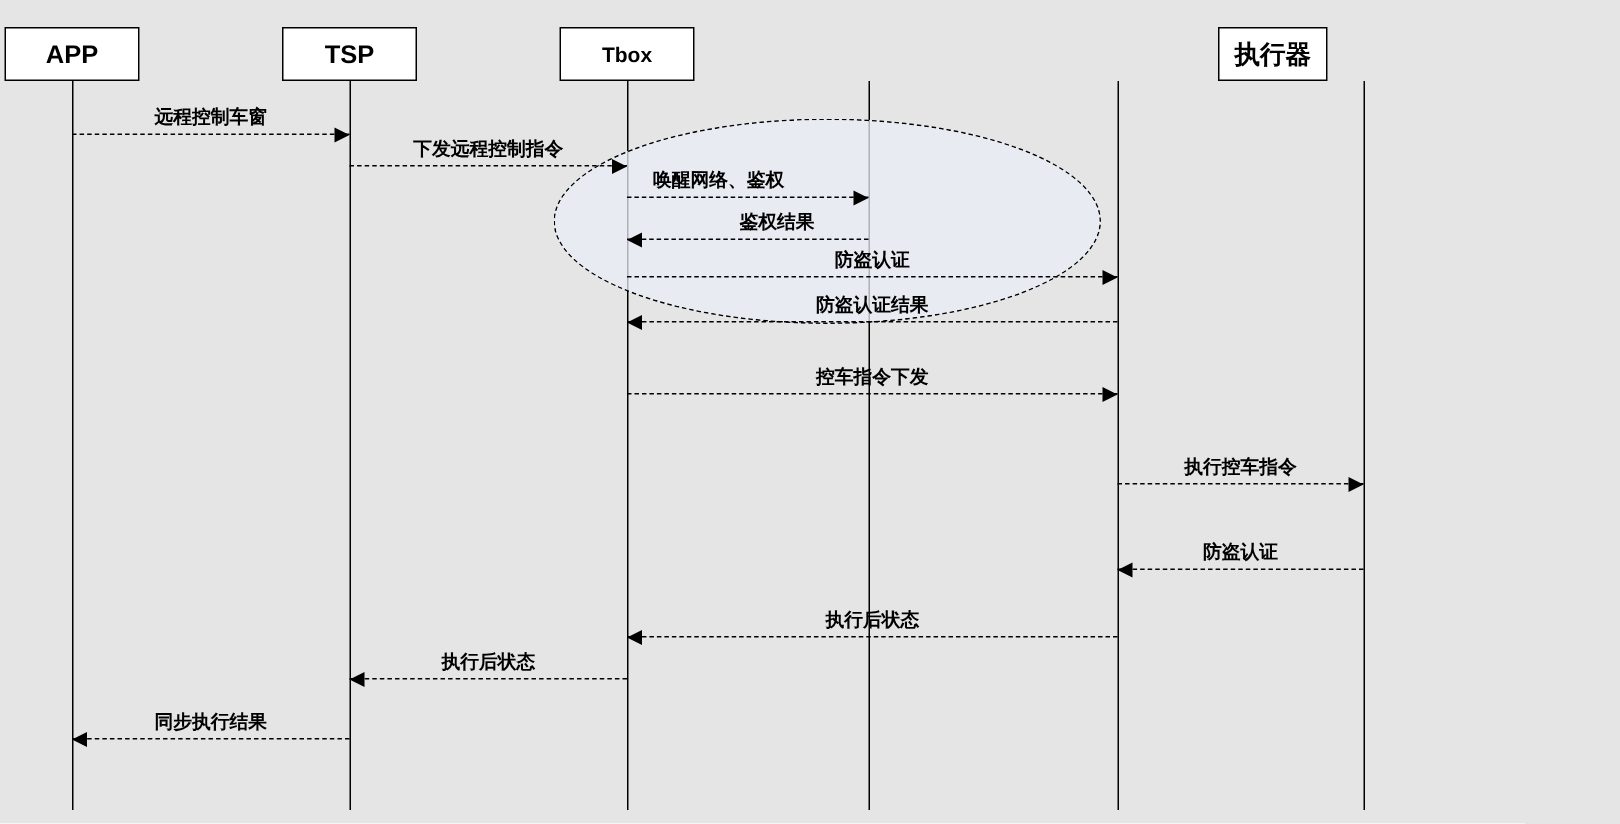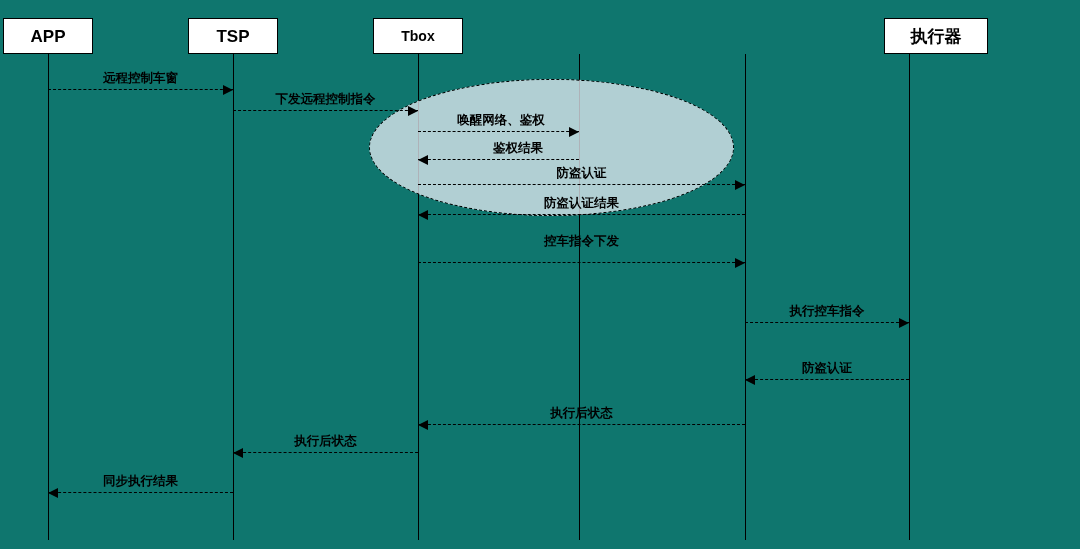--- a/index.html
+++ b/index.html
@@ -7,21 +7,21 @@
     padding: 0;
     background: #ffffff;
   }
   body {
     font-family: "Liberation Sans", sans-serif;
   }
   #canvas {
     position: relative;
     width: 1080px;
     height: 549px;
-    background: #0f766e;
+    background: #e5e5e5;
     overflow: hidden;
   }
   .actor-box {
     position: absolute;
     box-sizing: border-box;
     border: 1.5px solid #000000;
     background: #ffffff;
     display: flex;
     align-items: center;
     justify-content: center;
@@ -90,44 +90,44 @@
     <div class="actor-box" style="left: 188px; top: 18px; width: 90px; height: 36px; font-size: 17px;">
       <span class="actor-label">TSP</span>
     </div>
     <div class="lifeline" style="left: 418px; top: 54px; height: 486px;"></div>
     <div class="actor-box" style="left: 373px; top: 18px; width: 90px; height: 36px; font-size: 14px;">
       <span class="actor-label">Tbox</span>
     </div>
     <div class="lifeline" style="left: 579px; top: 54px; height: 486px;"></div>
     <div class="lifeline" style="left: 745px; top: 54px; height: 486px;"></div>
     <div class="lifeline" style="left: 909px; top: 54px; height: 486px;"></div>
-    <div class="actor-box" style="left: 884px; top: 18px; width: 104px; height: 36px; font-size: 17px;">
+    <div class="actor-box" style="left: 812px; top: 18px; width: 73px; height: 36px; font-size: 17px;">
       <span class="actor-label">执行器</span>
     </div>
     <div class="msg-line" style="left: 48px; top: 89px; width: 185px;"></div>
     <div class="arrow-head right" style="top: 85px; left: 223px;"></div>
     <div class="msg-label" style="top: 72px; left: 140.5px; transform: translateX(-50%);">远程控制车窗</div>
     <div class="msg-line" style="left: 233px; top: 110px; width: 185px;"></div>
     <div class="arrow-head right" style="top: 106px; left: 408px;"></div>
     <div class="msg-label" style="top: 93px; left: 325.5px; transform: translateX(-50%);">下发远程控制指令</div>
     <div class="msg-line" style="left: 418px; top: 131px; width: 161px;"></div>
     <div class="arrow-head right" style="top: 127px; left: 569px;"></div>
-    <div class="msg-label" style="top: 114px; left: 501px; transform: translateX(-50%);">唤醒网络、鉴权</div>
+    <div class="msg-label" style="top: 114px; left: 479px; transform: translateX(-50%);">唤醒网络、鉴权</div>
     <div class="msg-line" style="left: 418px; top: 159px; width: 161px;"></div>
     <div class="arrow-head left" style="top: 155px; left: 418px;"></div>
     <div class="msg-label" style="top: 142px; left: 518px; transform: translateX(-50%);">鉴权结果</div>
     <div class="msg-line" style="left: 418px; top: 184px; width: 327px;"></div>
     <div class="arrow-head right" style="top: 180px; left: 735px;"></div>
     <div class="msg-label" style="top: 167px; left: 581.5px; transform: translateX(-50%);">防盗认证</div>
     <div class="msg-line" style="left: 418px; top: 214px; width: 327px;"></div>
     <div class="arrow-head left" style="top: 210px; left: 418px;"></div>
     <div class="msg-label" style="top: 197px; left: 581.5px; transform: translateX(-50%);">防盗认证结果</div>
     <div class="msg-line" style="left: 418px; top: 262px; width: 327px;"></div>
     <div class="arrow-head right" style="top: 258px; left: 735px;"></div>
-    <div class="msg-label" style="top: 235px; left: 581.5px; transform: translateX(-50%);">控车指令下发</div>
+    <div class="msg-label" style="top: 245px; left: 581.5px; transform: translateX(-50%);">控车指令下发</div>
     <div class="msg-line" style="left: 745px; top: 322px; width: 164px;"></div>
     <div class="arrow-head right" style="top: 318px; left: 899px;"></div>
     <div class="msg-label" style="top: 305px; left: 827px; transform: translateX(-50%);">执行控车指令</div>
     <div class="msg-line" style="left: 745px; top: 379px; width: 164px;"></div>
     <div class="arrow-head left" style="top: 375px; left: 745px;"></div>
     <div class="msg-label" style="top: 362px; left: 827px; transform: translateX(-50%);">防盗认证</div>
     <div class="msg-line" style="left: 418px; top: 424px; width: 327px;"></div>
     <div class="arrow-head left" style="top: 420px; left: 418px;"></div>
     <div class="msg-label" style="top: 407px; left: 581.5px; transform: translateX(-50%);">执行后状态</div>
     <div class="msg-line" style="left: 233px; top: 452px; width: 185px;"></div>

